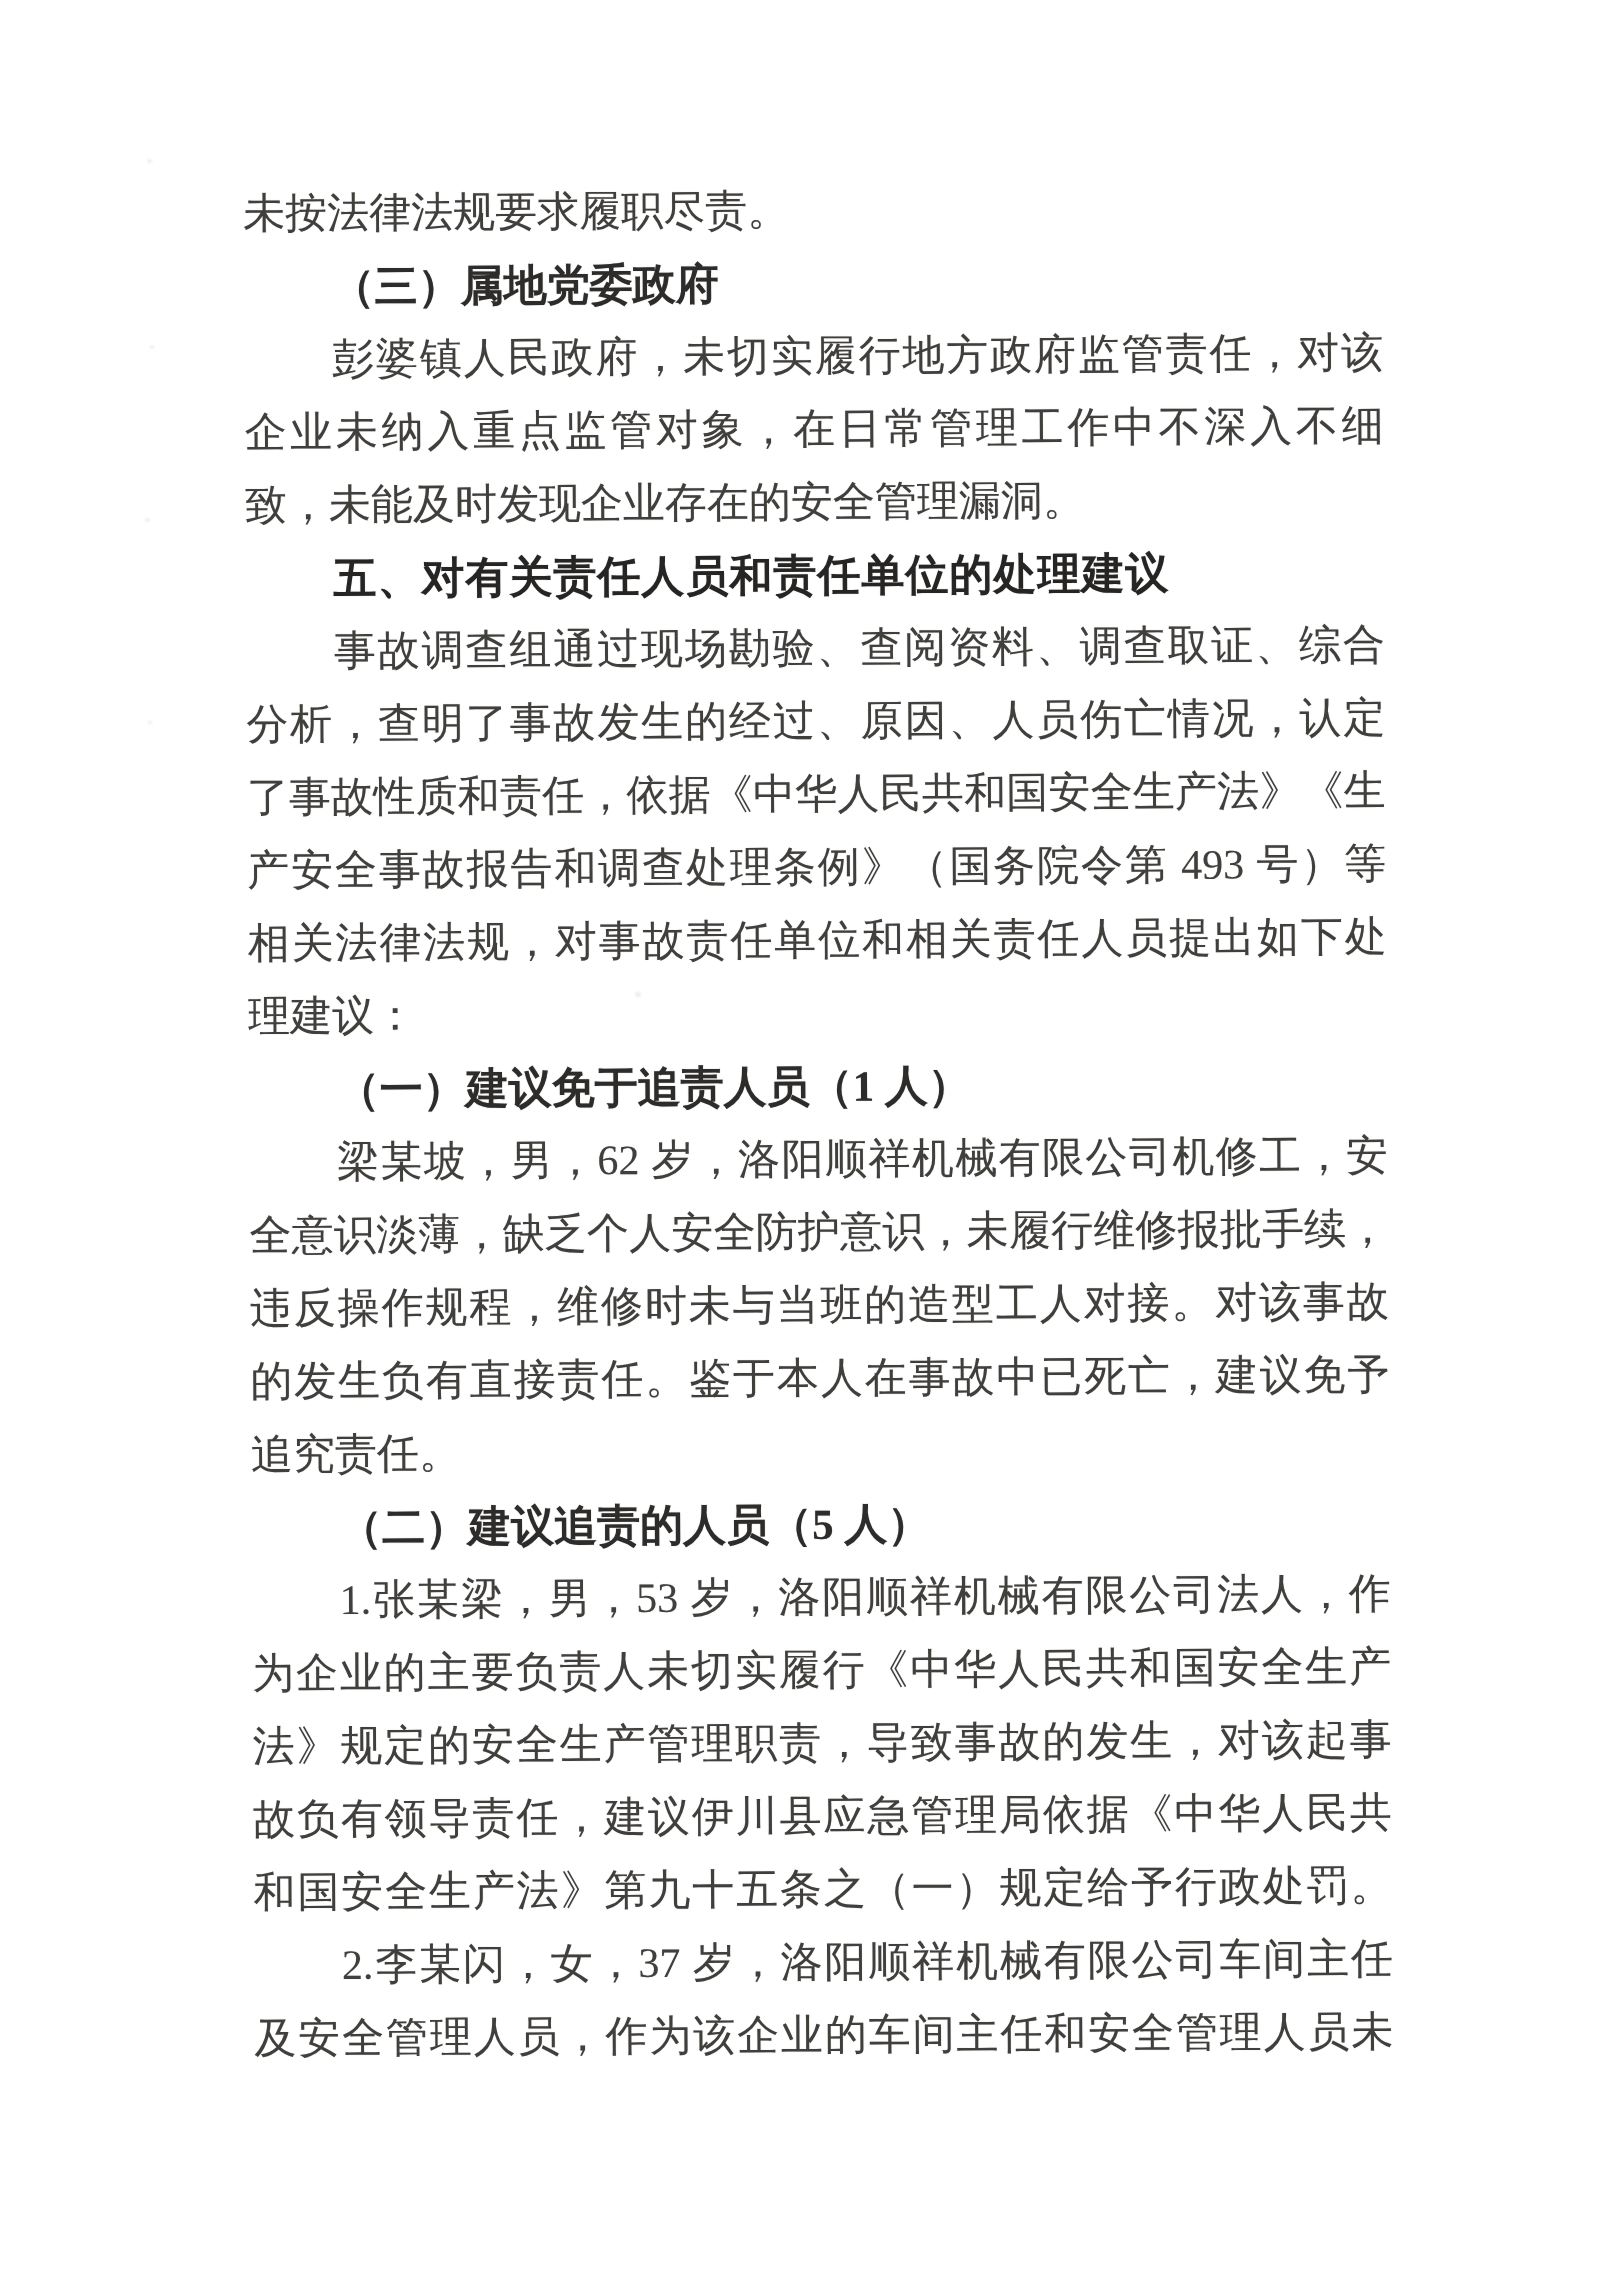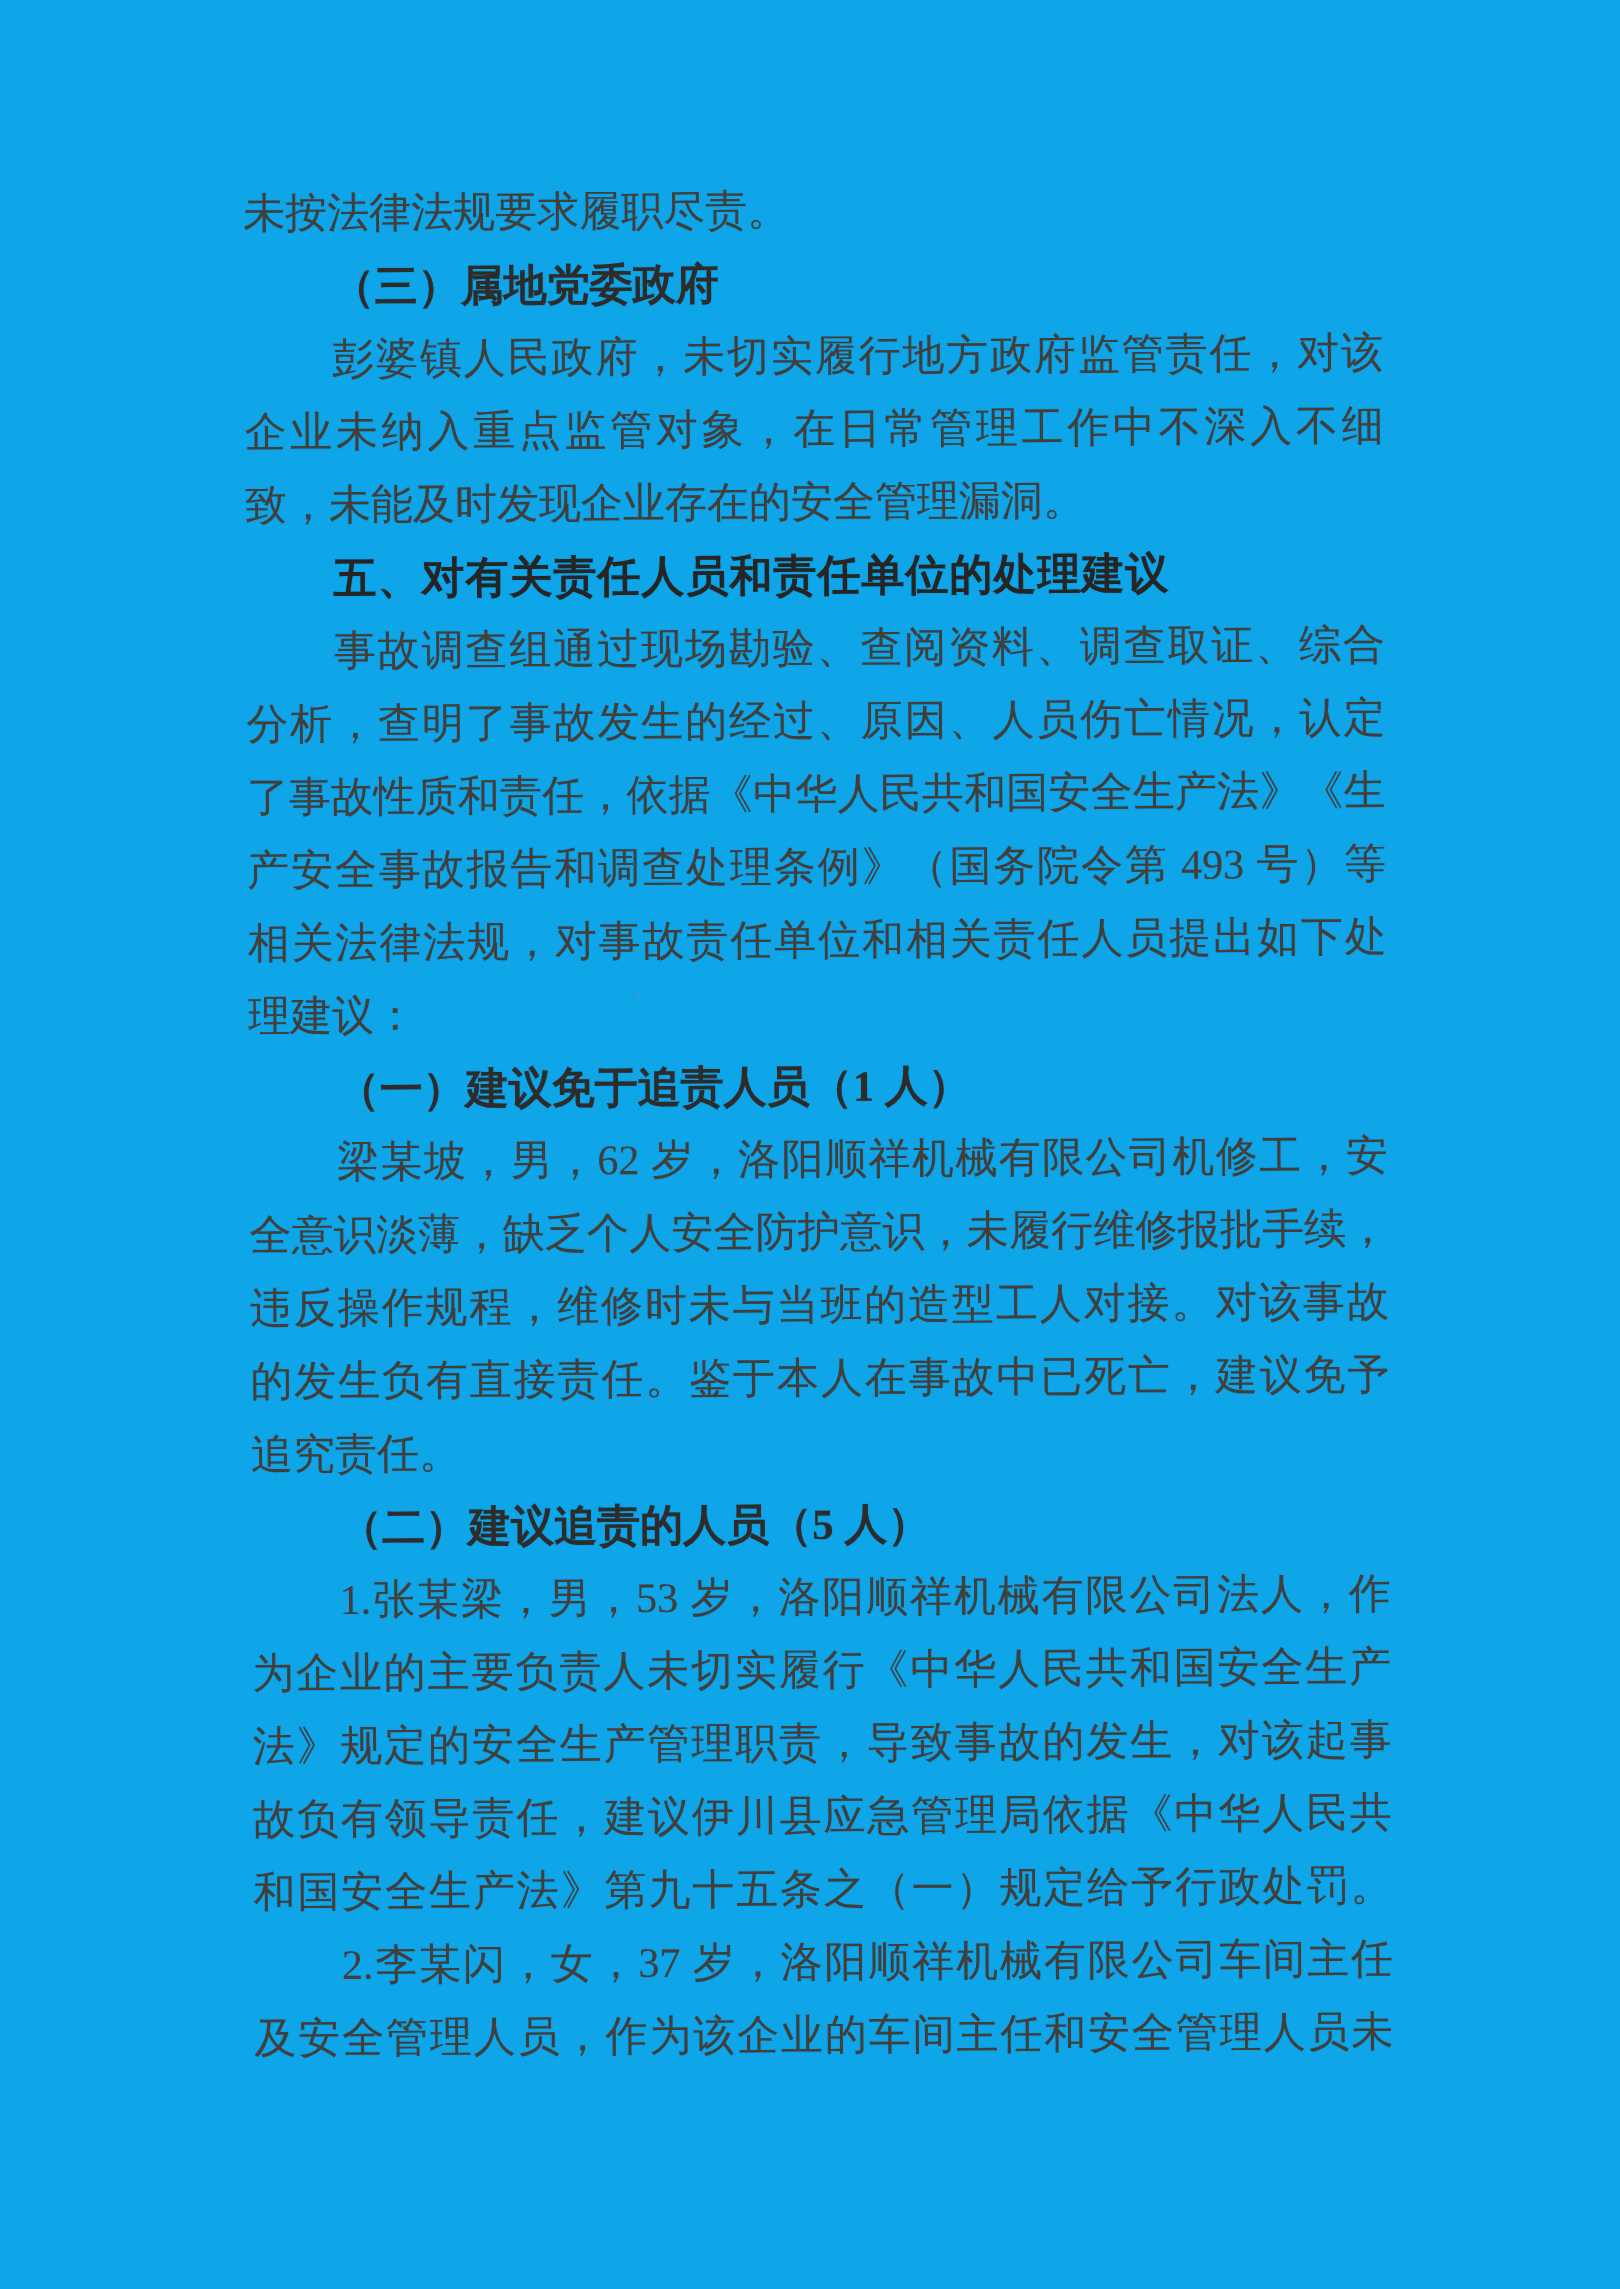--- a/index.html
+++ b/index.html
@@ -4,21 +4,21 @@
 <style>
   html, body { margin: 0; padding: 0; }
   body {
     width: 1620px; height: 2290px;
     background: #e9e9e9;
     font-family: "Liberation Serif", serif;
   }
   .page {
     position: relative;
     width: 1620px; height: 2290px;
-    background: #0ea5e9;
+    background: #ffffff;
     overflow: hidden;
   }
   .doc {
     position: absolute;
     left: 243px; top: 174px;
     width: 1139px;
     transform: rotate(-0.35deg);
     transform-origin: 50% 0;
   }
   .line {

